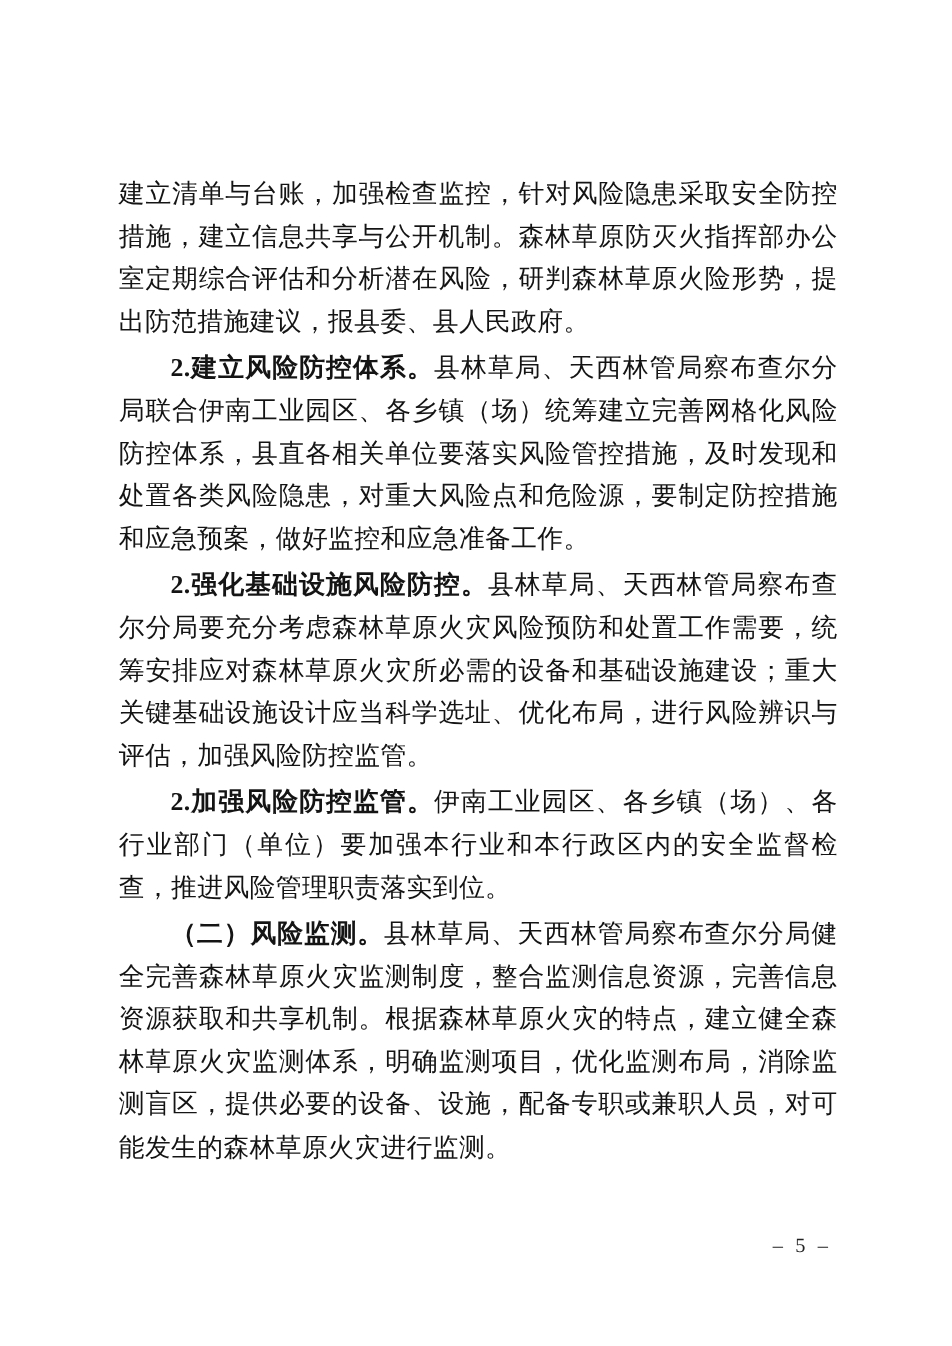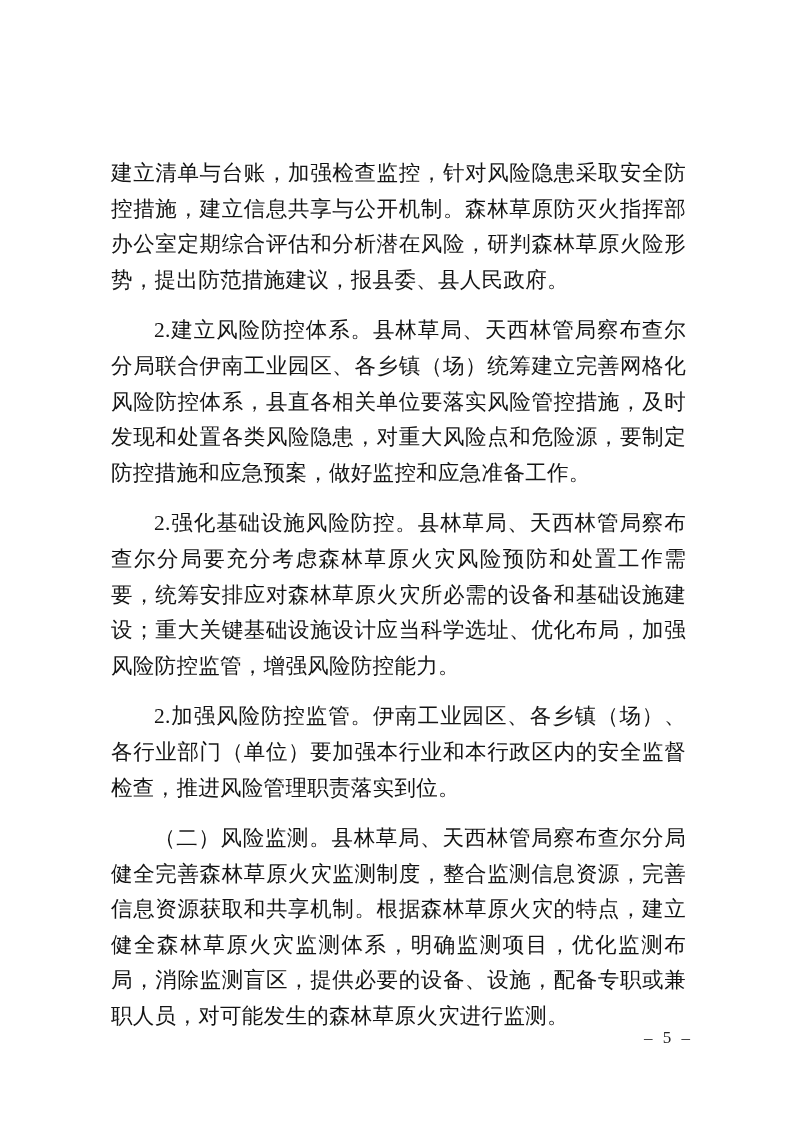--- a/index.html
+++ b/index.html
@@ -20,28 +20,28 @@
     position: absolute;
     left: 96px;
     top: 141px;
     width: 605px;
     font-size: 21.5px;
     line-height: 35.6px;
     text-align: justify;
     letter-spacing: 0.3px;
   }
   .para {
-    margin: 15px;
+    margin: 3px;
     padding: 0;
   }
   .para.indent {
     text-indent: 2em;
   }
   .lead {
-    font-weight: normal;
+    font-weight: bold;
   }
   .page-number {
     position: absolute;
     top: 1028px;
     right: 100px;
     font-size: 17px;
     letter-spacing: 3px;
     color: #222222;
     font-family: "Liberation Serif", "DejaVu Serif", serif;
   }
@@ -49,21 +49,21 @@
 </head>
 <body>
 
 <div class="page">
   <div class="content">
 
     <p class="para"><b class="lead"></b><span>建立清单与台账，加强检查监控，针对风险隐患采取安全防控措施，建立信息共享与公开机制。森林草原防灭火指挥部办公室定期综合评估和分析潜在风险，研判森林草原火险形势，提出防范措施建议，报县委、县人民政府。</span></p>
 
     <p class="para indent"><b class="lead">2.建立风险防控体系。</b><span>县林草局、天西林管局察布查尔分局联合伊南工业园区、各乡镇（场）统筹建立完善网格化风险防控体系，县直各相关单位要落实风险管控措施，及时发现和处置各类风险隐患，对重大风险点和危险源，要制定防控措施和应急预案，做好监控和应急准备工作。</span></p>
 
-    <p class="para indent"><b class="lead">2.强化基础设施风险防控。</b><span>县林草局、天西林管局察布查尔分局要充分考虑森林草原火灾风险预防和处置工作需要，统筹安排应对森林草原火灾所必需的设备和基础设施建设；重大关键基础设施设计应当科学选址、优化布局，加强风险防控监管，增强风险防控能力。</span></p>
+    <p class="para indent"><b class="lead">2.强化基础设施风险防控。</b><span>县林草局、天西林管局察布查尔分局要充分考虑森林草原火灾风险预防和处置工作需要，统筹安排应对森林草原火灾所必需的设备和基础设施建设；重大关键基础设施设计应当科学选址、优化布局，进行风险辨识与评估，加强风险防控监管。</span></p>
 
     <p class="para indent"><b class="lead">2.加强风险防控监管。</b><span>伊南工业园区、各乡镇（场）、各行业部门（单位）要加强本行业和本行政区内的安全监督检查，推进风险管理职责落实到位。</span></p>
 
     <p class="para indent"><b class="lead">（二）风险监测。</b><span>县林草局、天西林管局察布查尔分局健全完善森林草原火灾监测制度，整合监测信息资源，完善信息资源获取和共享机制。根据森林草原火灾的特点，建立健全森林草原火灾监测体系，明确监测项目，优化监测布局，消除监测盲区，提供必要的设备、设施，配备专职或兼职人员，对可能发生的森林草原火灾进行监测。</span></p>
 
   </div>
 
   <div class="page-number">– 5 –</div>
 </div>
 

